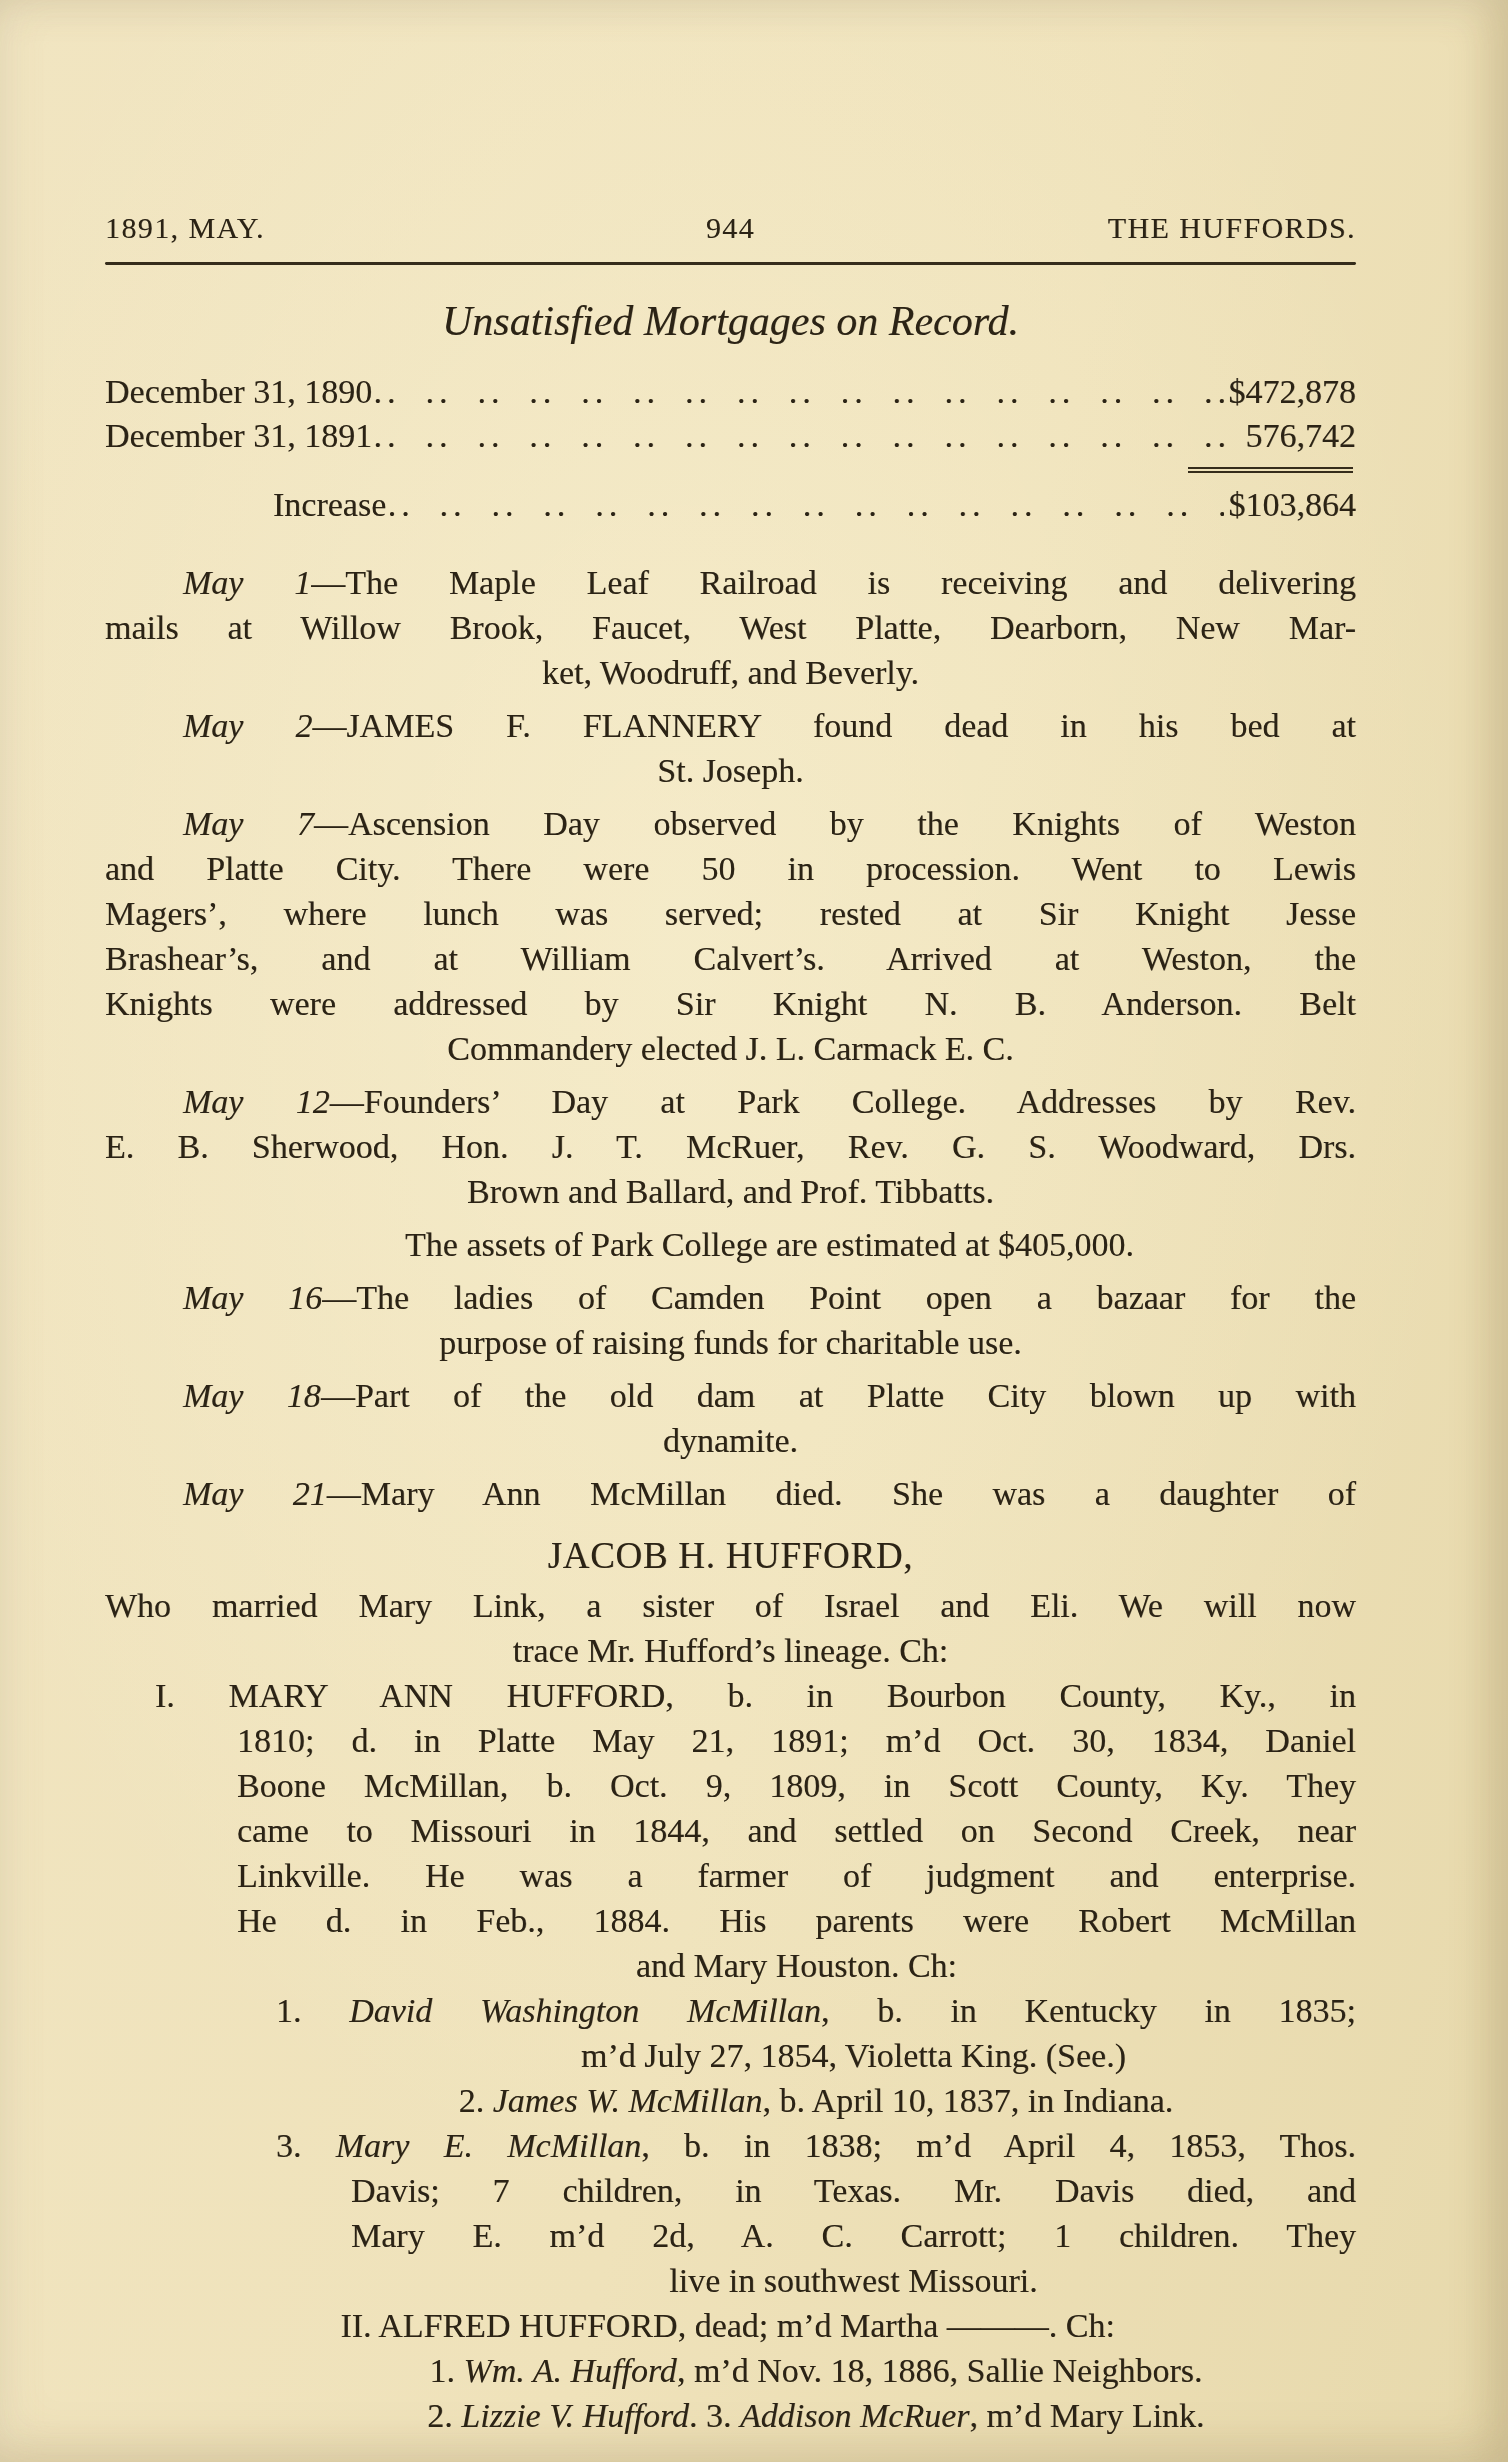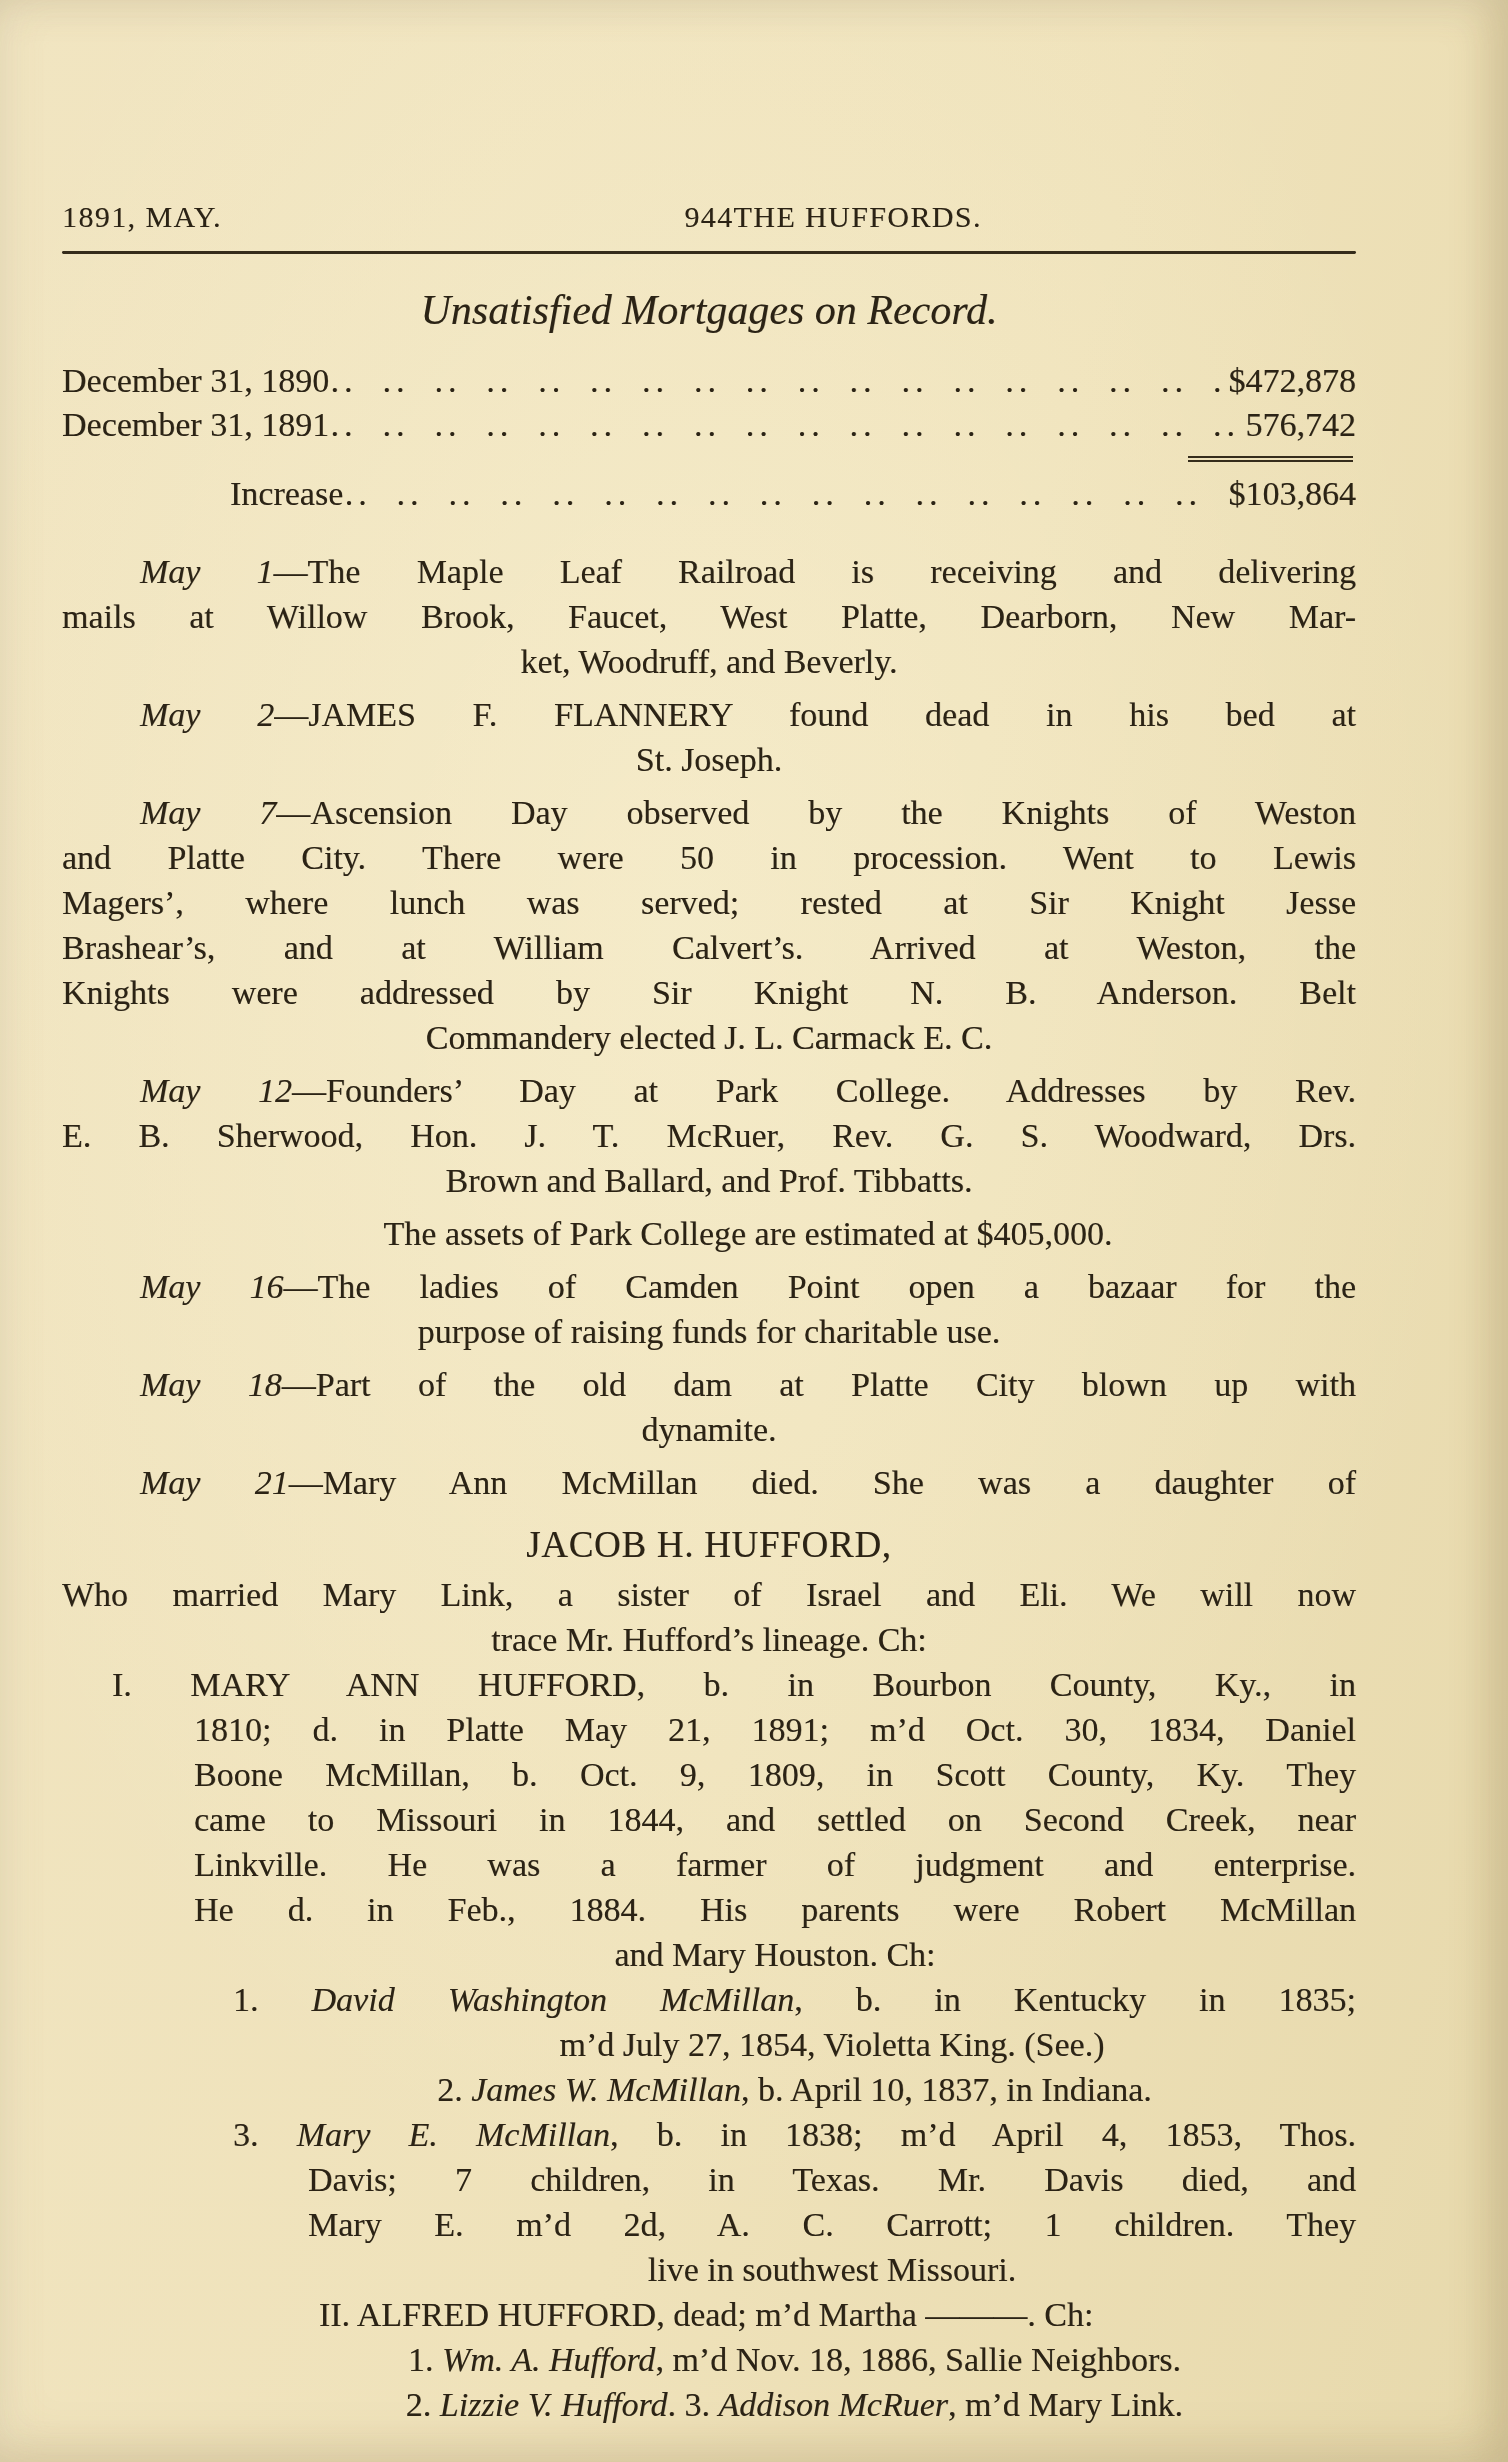--- a/index.html
+++ b/index.html
@@ -14,40 +14,40 @@
     height: 2462px;
     box-sizing: border-box;
     background:
       radial-gradient(ellipse 1141px 1855px at 45% 38%, rgba(255,250,225,0.35), rgba(255,250,225,0) 70%),
       linear-gradient(104deg, #f1e5c1 0%, #efe2ba 55%, #e7d9ac 100%);
     background-color: #efe2ba;
     box-shadow:
       inset -18.5px 0 43px rgba(116,92,38,0.20),
       inset 0 -17px 50px rgba(116,92,38,0.10),
       inset 5.7px 4.3px 36px rgba(255,252,235,0.25);
-    padding: 198px 153px 0 62px;
+    padding: 198px 153px 0 105px;
     color: #2b2315;
     font-family: "Liberation Serif", "DejaVu Serif", serif;
     font-size: 34px;
     line-height: 45px;
     text-shadow: 0.4px 0.3px 0.3px rgba(43,35,23,0.38);
     overflow: hidden;
   }
 
   
   .running-head {
     display: flex;
     align-items: baseline;
     font-size: 30px;
     line-height: 37px;
     letter-spacing: 1.4px;
   }
   .running-head .left  { flex: 1; text-align: left; }
   .running-head .mid   { flex: 0 0 auto; text-align: center; }
-  .running-head .right { flex: 1; text-align: left; }
+  .running-head .right { flex: 1; text-align: right; margin-top: 11px; }
 
   .head-rule {
     margin-top: 15.7px;
     height: 2.9px;
     background: #352c1b;
     border-radius: 1.4px;
   }
 
   
   .section-title {

